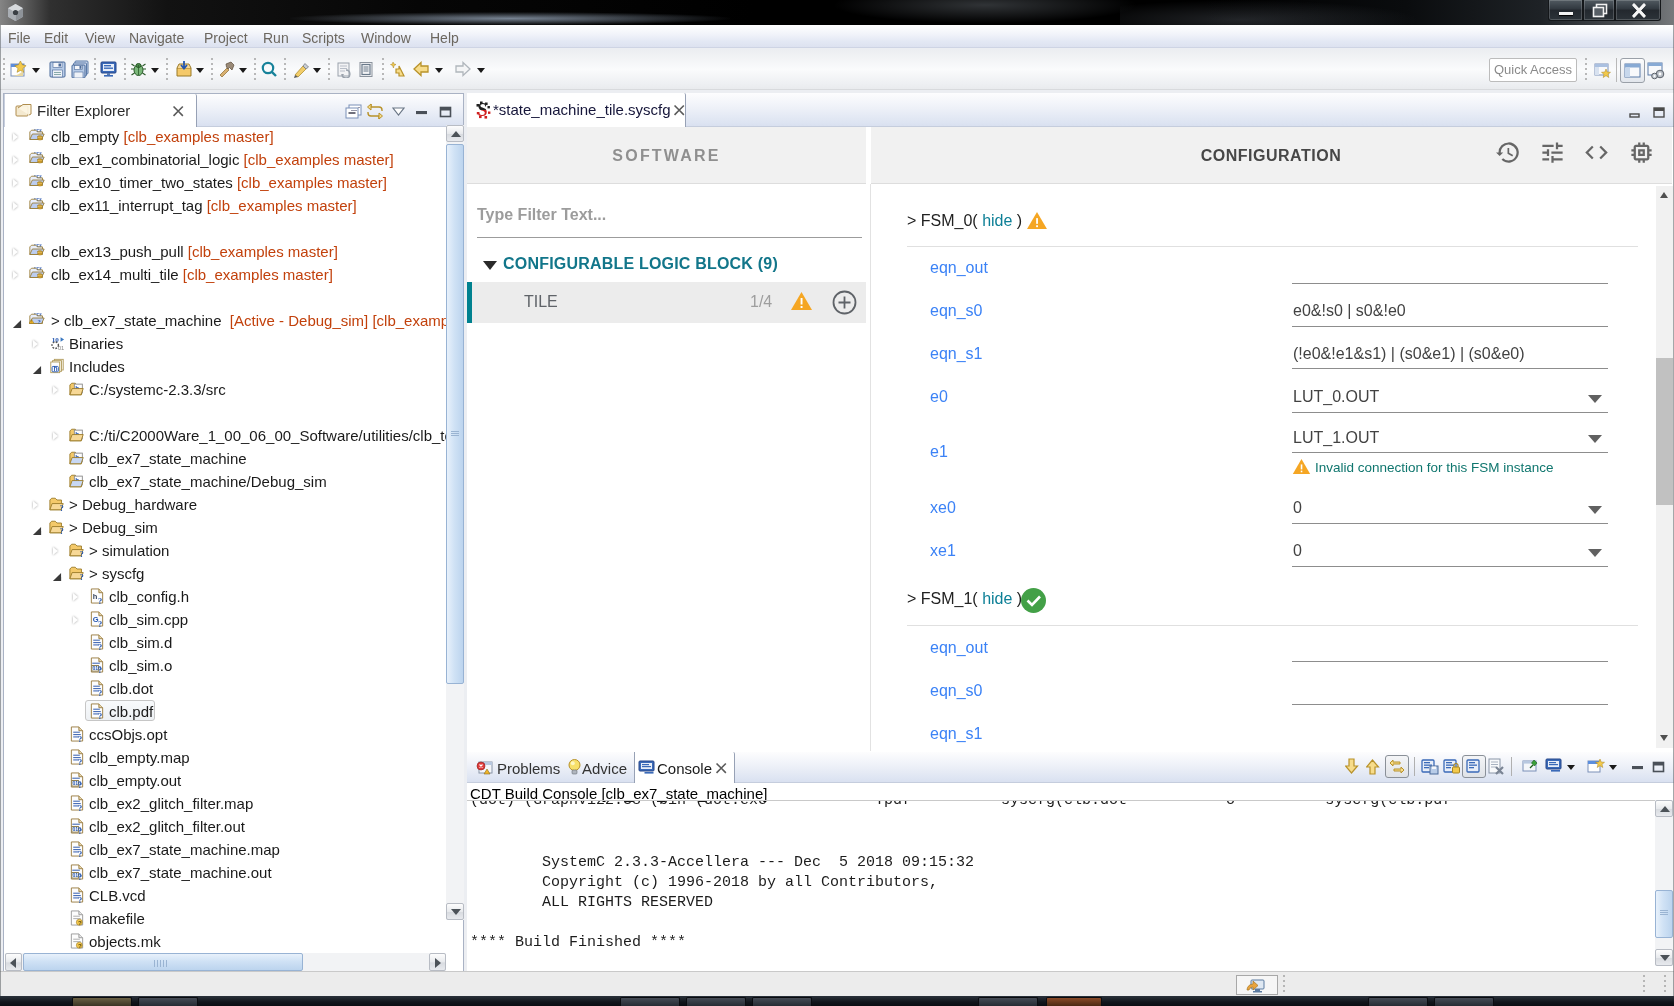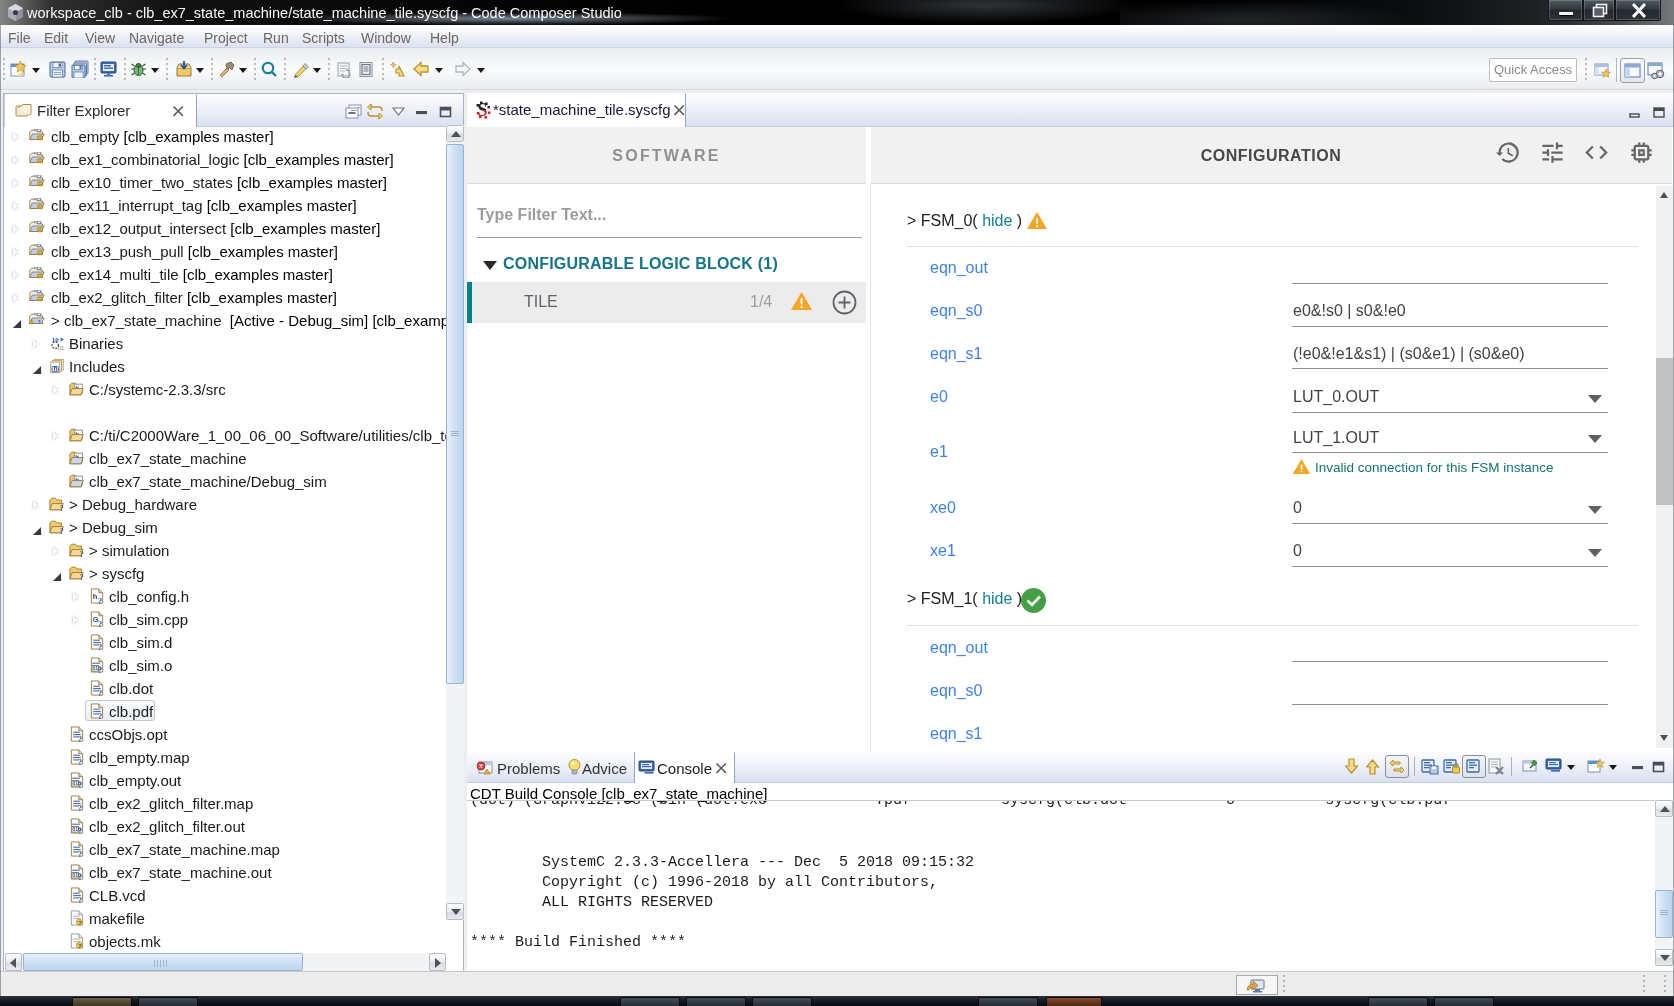--- a/index.html
+++ b/index.html
@@ -43,21 +43,21 @@
 .tab-active { position:absolute; top:0; height:33px; background:#fff; border-right:1px solid #97a1b5; border-left:1px solid #c8cfde; border-radius:0 2px 0 0; }
 .tab-label { font-size:15px; color:#2a2a2a; position:absolute; top:8px; white-space:nowrap; }
 .closex { position:absolute; top:10px; font-size:13px; color:#5a5a5a; font-weight:bold; letter-spacing:0; }
 .minmax { position:absolute; width:12px; height:11px; }
 
 
 #explorer { left:3px; top:93px; width:461px; height:879px; }
 #tree { position:absolute; left:1px; top:33px; width:441px; height:826px; overflow:hidden; background:#fff; }
 .trow { position:absolute; height:23px; width:500px; font-size:15px; color:#1a1a1a; white-space:nowrap; }
 .trow .txt { position:absolute; top:3px; }
-.dec { color:#000000; }
+.dec { color:#c2410c; }
 .arrow-c { position:absolute; top:8px; width:0; height:0; border-top:4px solid transparent; border-bottom:4px solid transparent; border-left:5px solid #fff; filter:drop-shadow(0 0 1px #9a9a9a); }
 .arrow-e { position:absolute; top:9px; width:0; height:0; border-left:6px solid transparent; border-top:6px solid transparent; border-right:6px solid #3a3a3a; border-bottom:6px solid #3a3a3a; transform:scale(.68); transform-origin:center; }
 .ticon { position:absolute; top:3px; width:16px; height:16px; }
 
 
 .sb-track { position:absolute; background:#f2f3f5; }
 .sb-btn { position:absolute; background:linear-gradient(#fdfdfd,#e8eaed 50%,#d8dbe0 55%,#e8eaee); border:1px solid #b8bcc4; border-radius:2px; }
 .sb-thumbV { position:absolute; background:linear-gradient(to right,#e8f1fb,#d0e2f5 45%,#bcd4ee); border:1px solid #98b3d4; border-radius:2px; }
 .sb-thumbH { position:absolute; background:linear-gradient(#e8f1fb,#d0e2f5 45%,#bcd4ee); border:1px solid #98b3d4; border-radius:2px; }
 .sb-arr { position:absolute; width:0; height:0; }
@@ -111,21 +111,20 @@
   <div class="glow"></div>
     <div class="cloud1"></div>
     <div class="cloud2"></div>
   <svg class="abs" style="left:6px;top:3px" width="19" height="19" viewBox="0 0 19 19">
     <polygon points="9.5,1 17,5.2 17,13.8 9.5,18 2,13.8 2,5.2" fill="#b9bdc2"></polygon>
     <polygon points="9.5,1 17,5.2 9.5,9.4 2,5.2" fill="#d7dadd"></polygon>
     <polygon points="9.5,9.4 17,5.2 17,13.8 9.5,18" fill="#8e9399"></polygon>
     <polygon points="9.5,9.4 2,5.2 2,13.8 9.5,18" fill="#a9aeb4"></polygon>
     <circle cx="9.5" cy="9.5" r="2.6" fill="#3a3f45"></circle>
   </svg>
-  <div id="title-text">workspace_clb - clb_ex7_state_machine/state_machine_tile.syscfg - Code Composer Studio</div>
   <div class="winbtn" id="btn-min">
       <div class="abs" style="left:10px;top:12px;width:14px;height:3px;background:#f2f2f2;box-shadow:0 1px 1px #000"></div>
     </div>
   <div class="winbtn" id="btn-max">
     <svg class="abs" style="left:8px;top:3px" width="16" height="15" viewBox="0 0 16 15">
       <rect x="4.5" y="1.5" width="10" height="9" fill="none" stroke="#f2f2f2" stroke-width="1.6"></rect>
       <rect x="1.5" y="4.5" width="10" height="9" fill="#585f66" stroke="#f2f2f2" stroke-width="1.6"></rect>
     </svg>
   </div>
   <div class="winbtn" id="btn-close">
@@ -349,32 +348,20 @@
         <svg class="ticon" style="left:24px;top:1px" width="19" height="19" viewBox="0 0 19 19">
 <text x="5.5" y="7" font-size="7.5" font-style="italic" font-weight="bold" fill="#1a4aa8" font-family="Liberation Serif">ccs</text>
 <path d="M1 16 V7 L3 5 H8 L10 7 H16 V16 Z" fill="#e8eefc" stroke="#96782e"></path>
 <path d="M1 16 L4 9.5 H18 L15 16 Z" fill="#bcCDf0" stroke="#96782e"></path>
 <ellipse cx="13" cy="12.5" rx="2.6" ry="1.2" fill="#f0c050" stroke="#9a7a28" stroke-width=".6"></ellipse>
           <rect x="10.4" y="12.5" width="5.2" height="3" fill="#f0c050" stroke="#9a7a28" stroke-width=".6"></rect>
           <ellipse cx="13" cy="15.5" rx="2.6" ry="1.2" fill="#e0a830" stroke="#9a7a28" stroke-width=".6"></ellipse>
         </svg>
         <div class="txt" style="left:46px">clb_ex11_interrupt_tag<span class="dec"> [clb_examples master]</span></div>
       </div>
-<div class="trow" style="top:90px">
-        <div class="arrow-c" style="left:8px"></div>
-        <svg class="ticon" style="left:24px;top:1px" width="19" height="19" viewBox="0 0 19 19">
-<text x="5.5" y="7" font-size="7.5" font-style="italic" font-weight="bold" fill="#1a4aa8" font-family="Liberation Serif">ccs</text>
-<path d="M1 16 V7 L3 5 H8 L10 7 H16 V16 Z" fill="#e8eefc" stroke="#96782e"></path>
-<path d="M1 16 L4 9.5 H18 L15 16 Z" fill="#bcCDf0" stroke="#96782e"></path>
-<ellipse cx="13" cy="12.5" rx="2.6" ry="1.2" fill="#f0c050" stroke="#9a7a28" stroke-width=".6"></ellipse>
-          <rect x="10.4" y="12.5" width="5.2" height="3" fill="#f0c050" stroke="#9a7a28" stroke-width=".6"></rect>
-          <ellipse cx="13" cy="15.5" rx="2.6" ry="1.2" fill="#e0a830" stroke="#9a7a28" stroke-width=".6"></ellipse>
-        </svg>
-        <div class="txt" style="left:46px">clb_ex12_output_intersect<span class="dec"> [clb_examples master]</span></div>
-      </div>
 <div class="trow" style="top:113px">
         <div class="arrow-c" style="left:8px"></div>
         <svg class="ticon" style="left:24px;top:1px" width="19" height="19" viewBox="0 0 19 19">
 <text x="5.5" y="7" font-size="7.5" font-style="italic" font-weight="bold" fill="#1a4aa8" font-family="Liberation Serif">ccs</text>
 <path d="M1 16 V7 L3 5 H8 L10 7 H16 V16 Z" fill="#e8eefc" stroke="#96782e"></path>
 <path d="M1 16 L4 9.5 H18 L15 16 Z" fill="#bcCDf0" stroke="#96782e"></path>
 <ellipse cx="13" cy="12.5" rx="2.6" ry="1.2" fill="#f0c050" stroke="#9a7a28" stroke-width=".6"></ellipse>
           <rect x="10.4" y="12.5" width="5.2" height="3" fill="#f0c050" stroke="#9a7a28" stroke-width=".6"></rect>
           <ellipse cx="13" cy="15.5" rx="2.6" ry="1.2" fill="#e0a830" stroke="#9a7a28" stroke-width=".6"></ellipse>
         </svg>
@@ -384,32 +371,20 @@
         <div class="arrow-c" style="left:8px"></div>
         <svg class="ticon" style="left:24px;top:1px" width="19" height="19" viewBox="0 0 19 19">
 <text x="5.5" y="7" font-size="7.5" font-style="italic" font-weight="bold" fill="#1a4aa8" font-family="Liberation Serif">ccs</text>
 <path d="M1 16 V7 L3 5 H8 L10 7 H16 V16 Z" fill="#e8eefc" stroke="#96782e"></path>
 <path d="M1 16 L4 9.5 H18 L15 16 Z" fill="#bcCDf0" stroke="#96782e"></path>
 <ellipse cx="13" cy="12.5" rx="2.6" ry="1.2" fill="#f0c050" stroke="#9a7a28" stroke-width=".6"></ellipse>
           <rect x="10.4" y="12.5" width="5.2" height="3" fill="#f0c050" stroke="#9a7a28" stroke-width=".6"></rect>
           <ellipse cx="13" cy="15.5" rx="2.6" ry="1.2" fill="#e0a830" stroke="#9a7a28" stroke-width=".6"></ellipse>
         </svg>
         <div class="txt" style="left:46px">clb_ex14_multi_tile<span class="dec"> [clb_examples master]</span></div>
-      </div>
-<div class="trow" style="top:159px">
-        <div class="arrow-c" style="left:8px"></div>
-        <svg class="ticon" style="left:24px;top:1px" width="19" height="19" viewBox="0 0 19 19">
-<text x="5.5" y="7" font-size="7.5" font-style="italic" font-weight="bold" fill="#1a4aa8" font-family="Liberation Serif">ccs</text>
-<path d="M1 16 V7 L3 5 H8 L10 7 H16 V16 Z" fill="#e8eefc" stroke="#96782e"></path>
-<path d="M1 16 L4 9.5 H18 L15 16 Z" fill="#bcCDf0" stroke="#96782e"></path>
-<ellipse cx="13" cy="12.5" rx="2.6" ry="1.2" fill="#f0c050" stroke="#9a7a28" stroke-width=".6"></ellipse>
-          <rect x="10.4" y="12.5" width="5.2" height="3" fill="#f0c050" stroke="#9a7a28" stroke-width=".6"></rect>
-          <ellipse cx="13" cy="15.5" rx="2.6" ry="1.2" fill="#e0a830" stroke="#9a7a28" stroke-width=".6"></ellipse>
-        </svg>
-        <div class="txt" style="left:46px">clb_ex2_glitch_filter<span class="dec"> [clb_examples master]</span></div>
       </div>
 <div class="trow" style="top:182px">
         <div class="arrow-e" style="left:6px"></div>
         <svg class="ticon" style="left:24px;top:1px" width="19" height="19" viewBox="0 0 19 19">
 <text x="5.5" y="7" font-size="7.5" font-style="italic" font-weight="bold" fill="#1a4aa8" font-family="Liberation Serif">ccs</text>
 <path d="M1 16 V7 L3 5 H8 L10 7 H16 V16 Z" fill="#e8eefc" stroke="#96782e"></path>
 <path d="M1 16 L4 9.5 H18 L15 16 Z" fill="#bcCDf0" stroke="#96782e"></path>
 <path d="M1 11 L4 16 H-2 Z" transform="translate(2,0)" fill="#f0b429" stroke="#8a6d1f" stroke-width=".5"></path>
           <text x="2.2" y="16" font-size="5" fill="#5a4a10">!</text>
           <text x="10" y="17" font-size="8" font-weight="bold" fill="#2456b0" font-family="Liberation Serif">?</text>
@@ -752,21 +727,21 @@
       </svg>
 <svg class="abs" style="left:1161px;top:46px" width="27" height="27" viewBox="0 0 24 24">
         <path fill="#666" d="M15 9H9v6h6V9zm-2 4h-2v-2h2v2zm8-2V9h-2V7c0-1.1-.9-2-2-2h-2V3h-2v2h-2V3H9v2H7c-1.1 0-2 .9-2 2v2H3v2h2v2H3v2h2v2c0 1.1.9 2 2 2h2v2h2v-2h2v2h2v-2h2c1.1 0 2-.9 2-2v-2h2v-2h-2v-2h2zm-4 6H7V7h10v10z"></path>
       </svg>
 </div>
   <div id="vdivider"></div>
 
   <div id="sw-filter">Type Filter Text...</div>
   <div id="sw-filter-line"></div>
   <div id="clb-tri"></div>
-  <div id="clb-head" style="left:36px">CONFIGURABLE LOGIC BLOCK (1)</div>
+  <div id="clb-head" style="left:36px">CONFIGURABLE LOGIC BLOCK (9)</div>
   <div id="tile-row">
     <div class="t1">TILE</div>
       <div class="t2">1/4</div>
     <svg class="abs" style="left:318px;top:9px" width="23" height="20" viewBox="0 0 23 20">
       <path d="M11.5 1 L22 19 L1 19 Z" fill="#F5A623"></path>
       <rect x="10.6" y="7" width="1.9" height="6.5" fill="#fff"></rect>
         <rect x="10.6" y="15" width="1.9" height="2" fill="#fff"></rect>
     </svg>
     <svg class="abs" style="left:360px;top:8px" width="25" height="25" viewBox="0 0 25 25">
       <circle cx="12.5" cy="12.5" r="11" fill="none" stroke="#5f6368" stroke-width="1.8"></circle>

